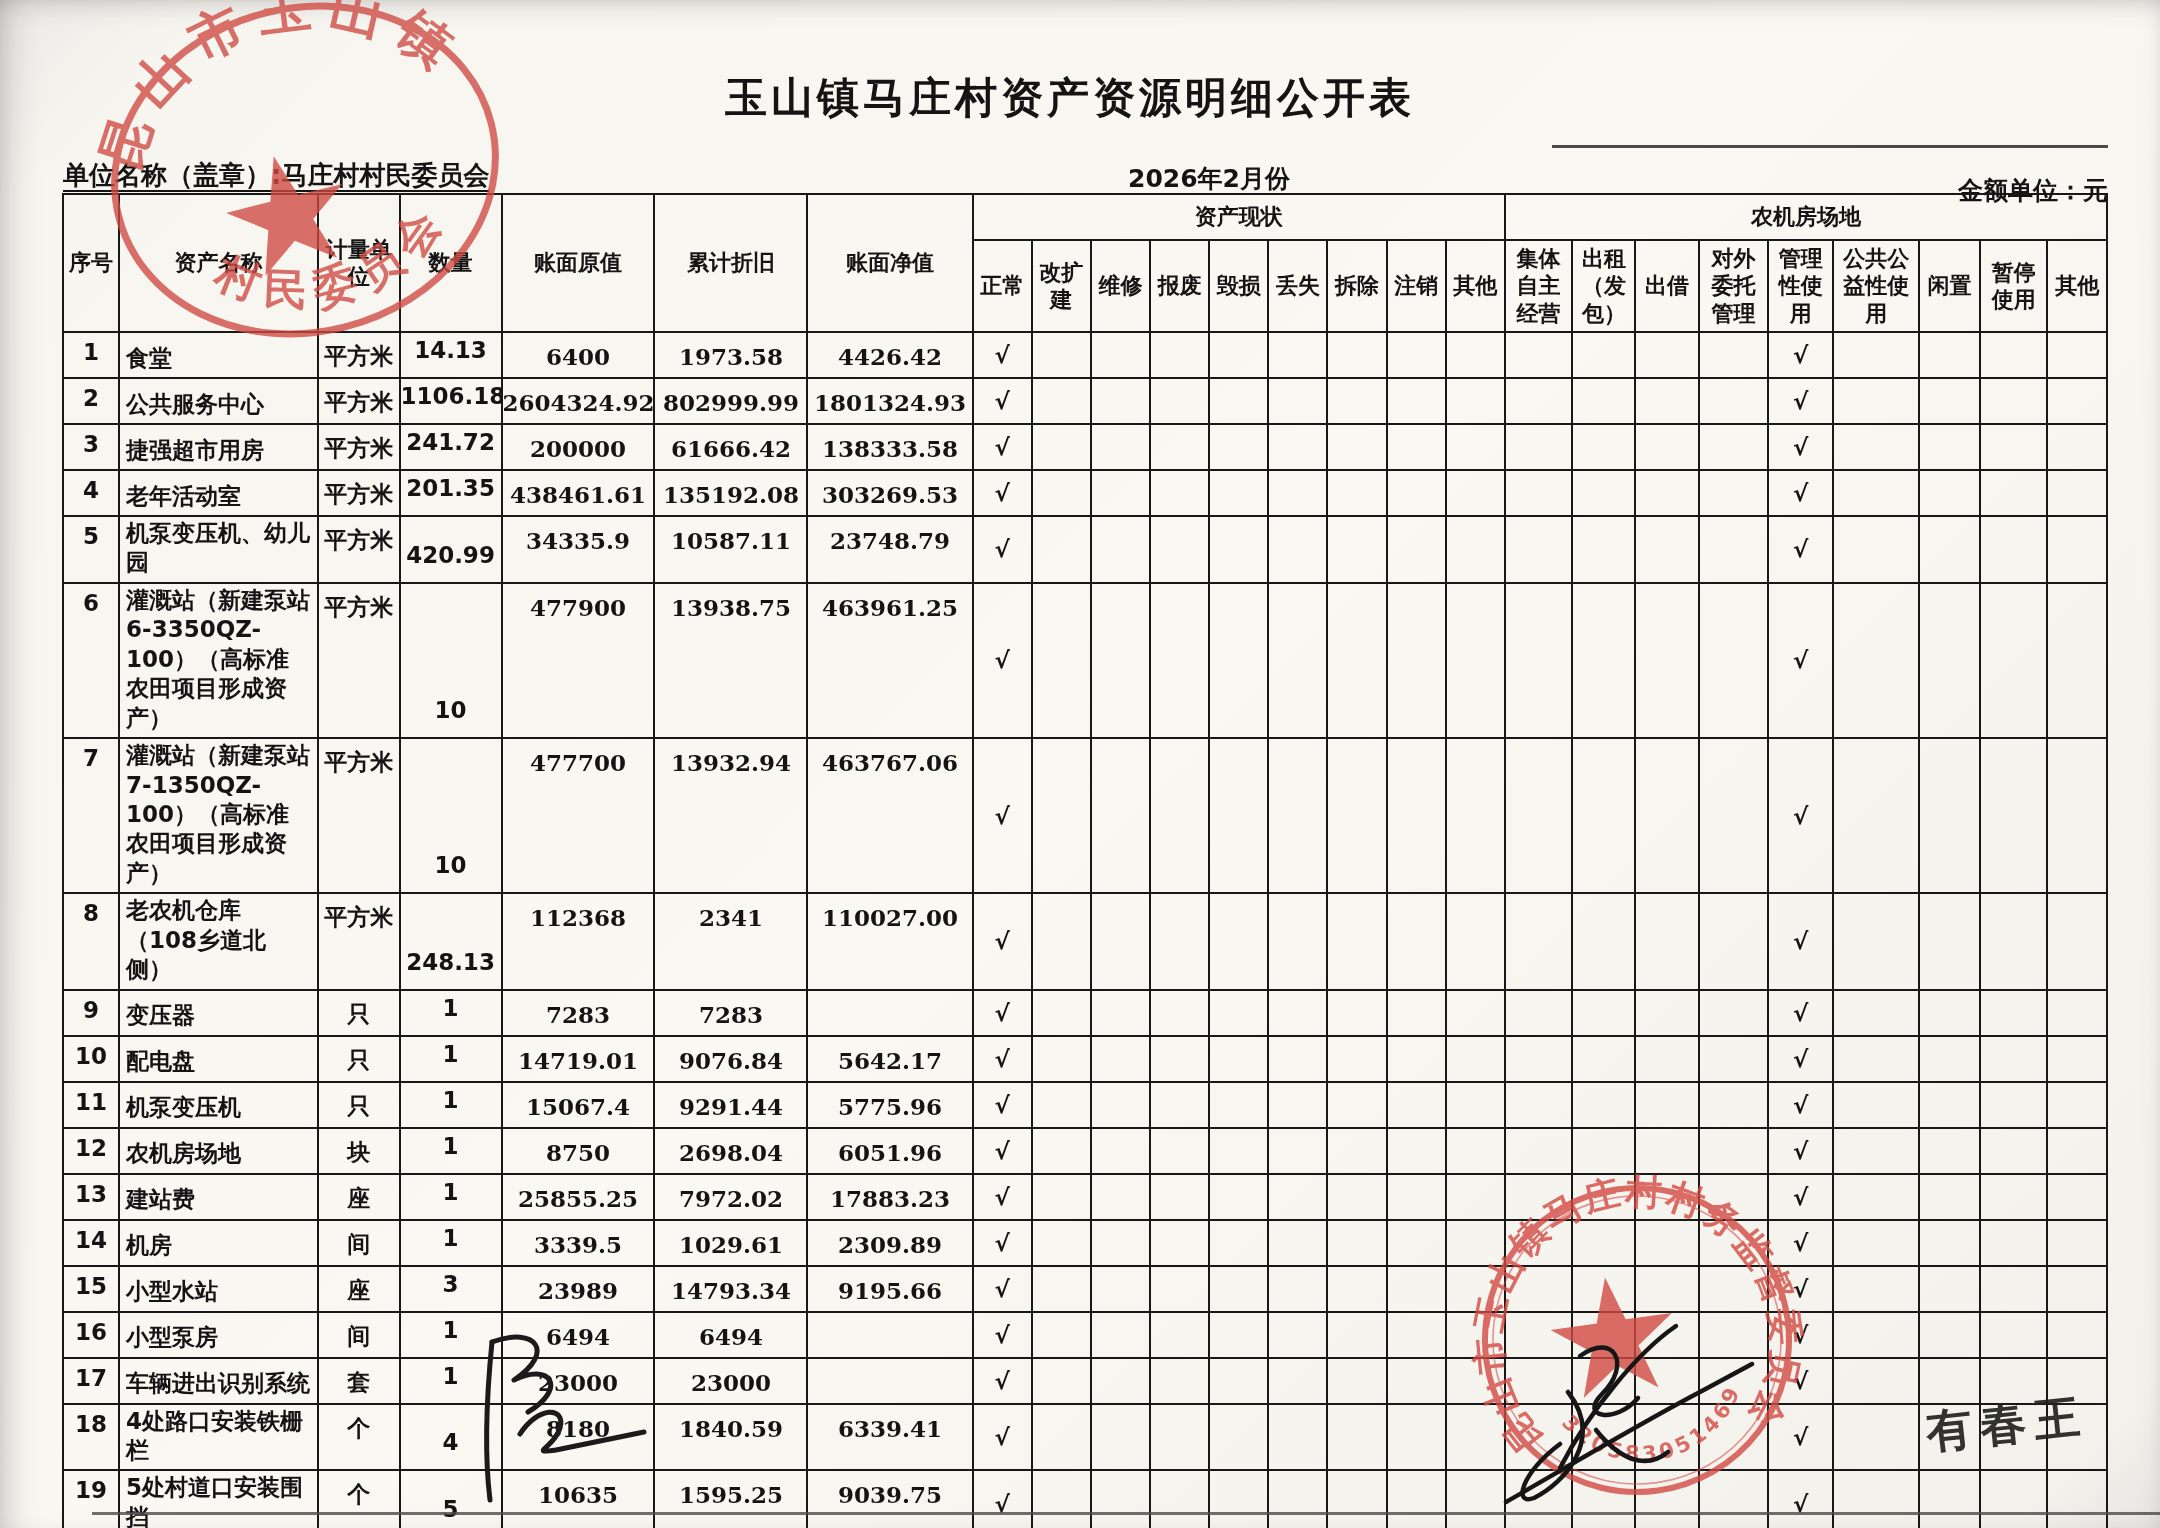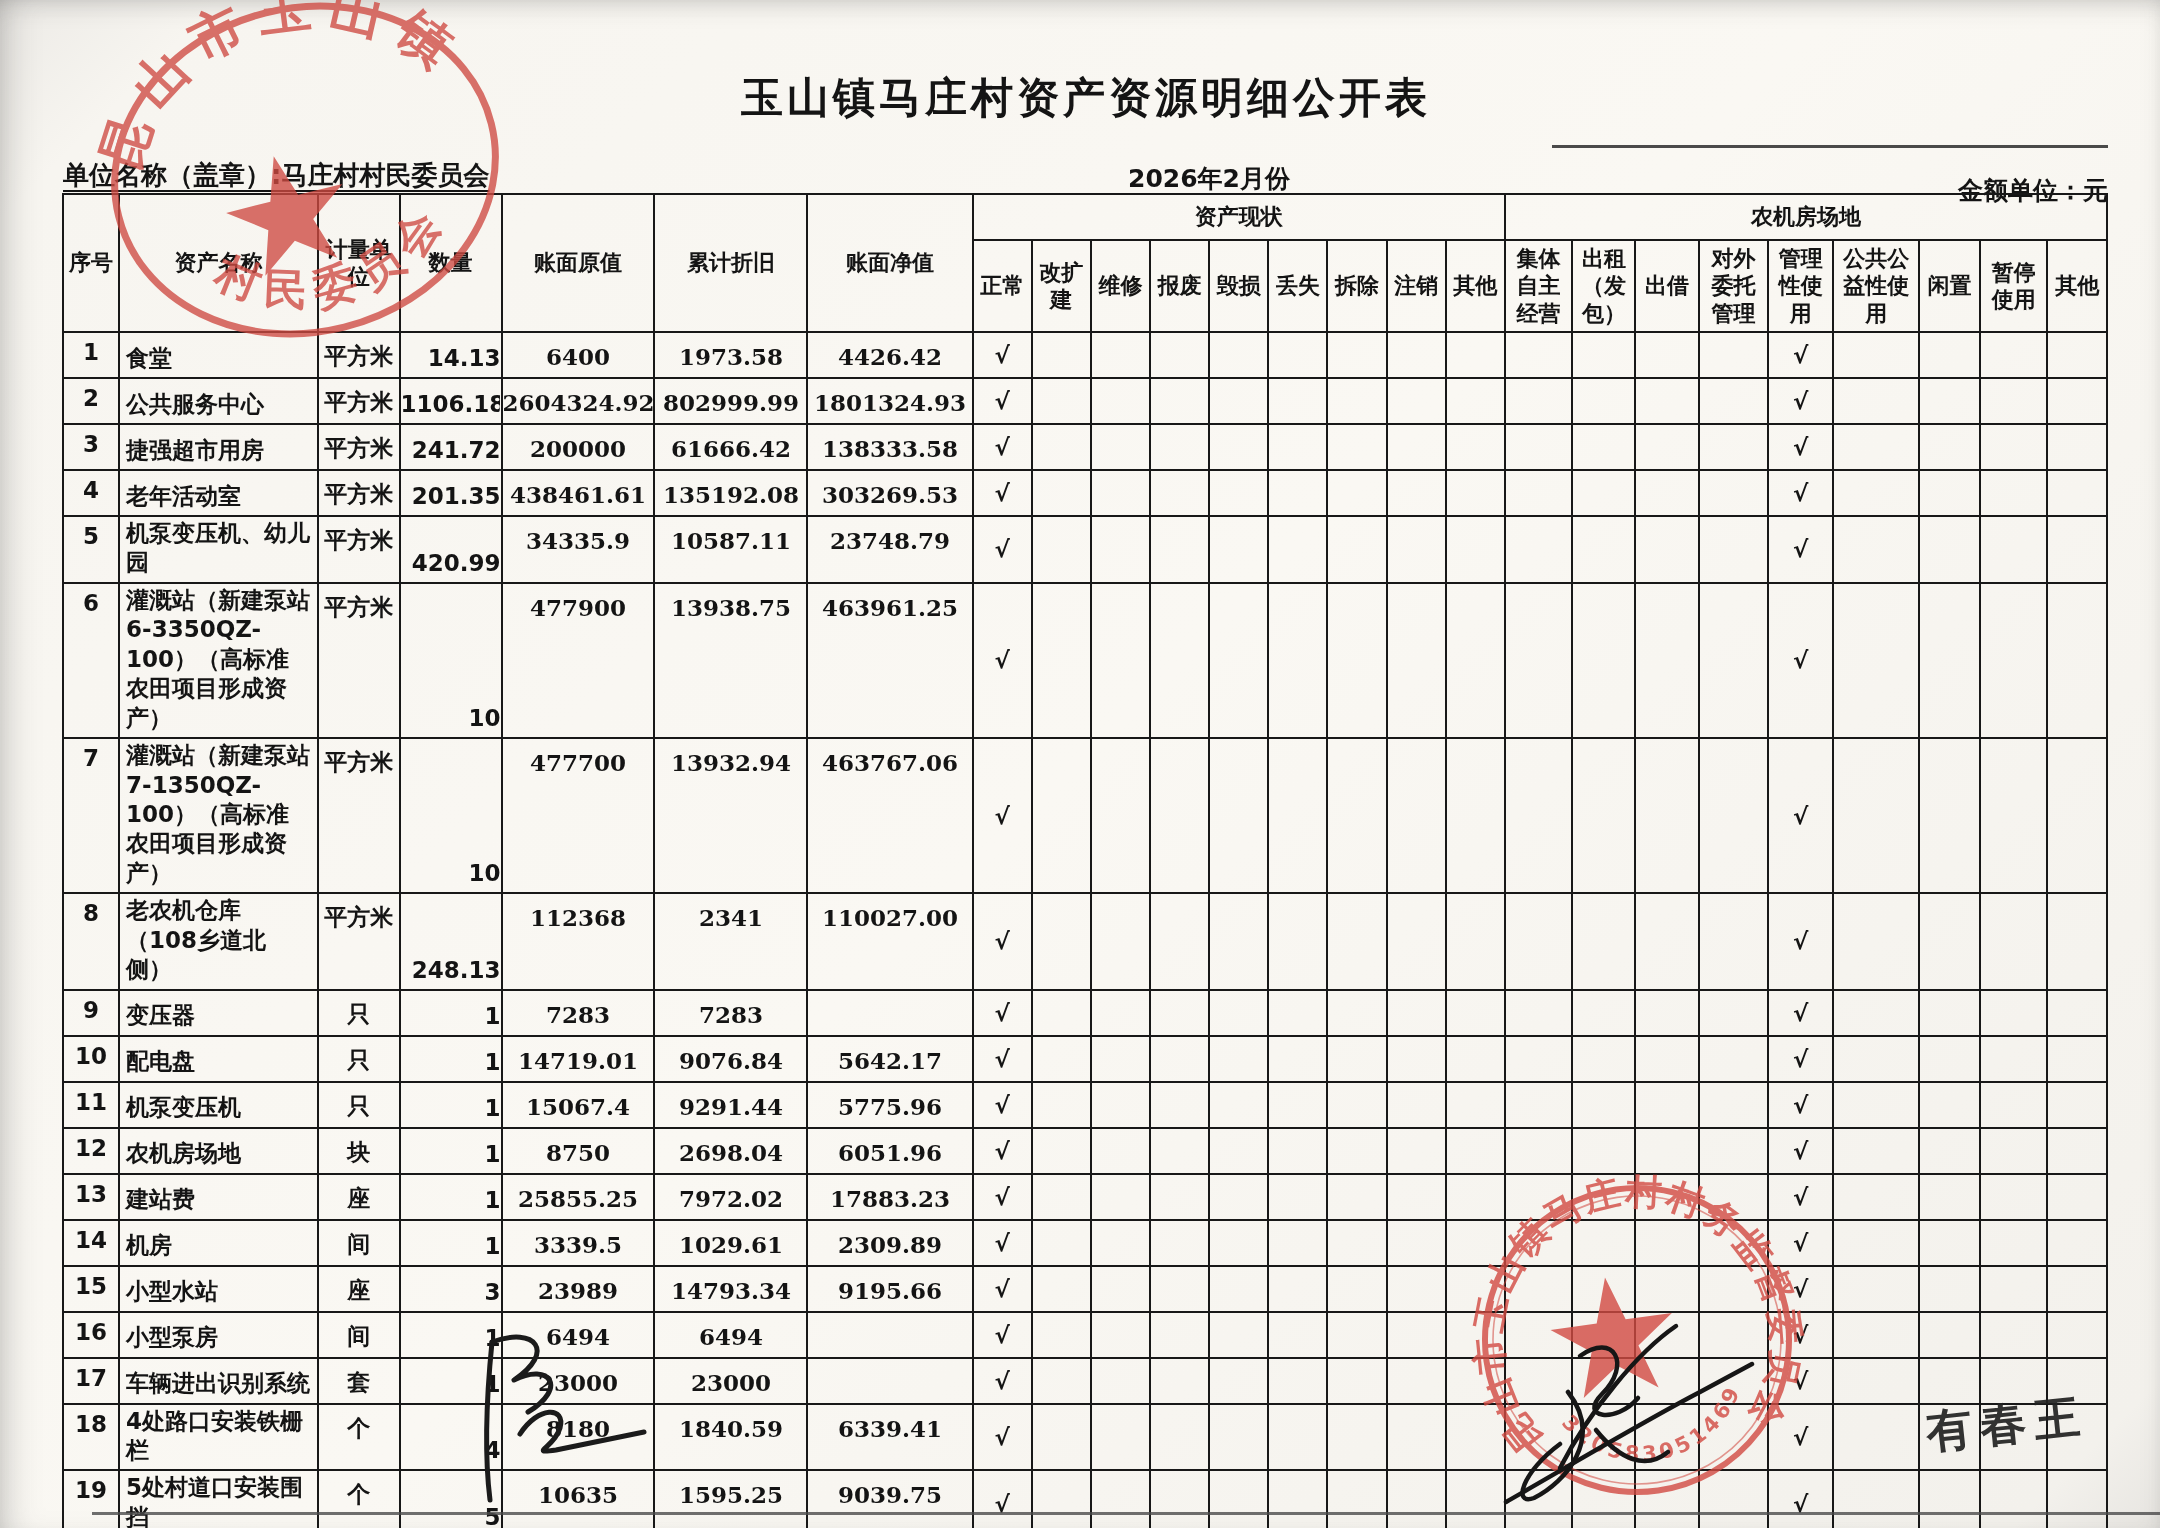--- a/index.html
+++ b/index.html
@@ -9,42 +9,42 @@
     font-family:"DejaVu Sans","Liberation Sans",sans-serif;
     background:linear-gradient(135deg,#eceae6 0%, #f7f5f0 6%, #faf8f3 50%, #f3f1ec 96%, #e7e5e1 100%);
     color:#141414;
     overflow:hidden;
   }
   .paper-shade { position:absolute; inset:0; pointer-events:none;
     box-shadow: inset 26px 0 38px -26px rgba(60,60,60,.35), inset 0 20px 30px -22px rgba(60,60,60,.28), inset -14px 0 24px -18px rgba(90,90,90,.18);
     z-index:5;
   }
   .page-title {
-    position:absolute; top:70px; left:16px; width:2140px; text-align:center;
+    position:absolute; top:70px; left:0; width:2140px; text-align:center;
     font-size:42px; font-weight:bold; letter-spacing:4px;
   }
   .info-row { position:absolute; top:158px; left:0; width:2160px; height:36px; font-weight:bold; }
   .unit-label { position:absolute; left:63px; top:0; font-size:26px; text-decoration:underline; text-underline-offset:6px; }
   .period { position:absolute; left:1128px; top:4px; font-size:25px; }
   .amount-unit { position:absolute; right:52px; top:16px; font-size:25px; }
 
   table.asset {
     position:absolute; left:62px; top:193px;
     border-collapse:collapse; table-layout:fixed; width:2046px;
     background:transparent;
   }
   table.asset th, table.asset td { border:2.6px solid #181818; overflow:hidden; }
   table.asset th { font-size:22px; font-weight:bold; text-align:center; vertical-align:middle; line-height:1.25; padding:2px; }
   tr.h1 th { height:46px; }
   tr.h2 th { height:92px; }
   table.asset td { height:46px; font-size:23px; font-weight:bold; }
   td.c-seq  { text-align:center; vertical-align:top; padding-top:6px; }
   td.c-name { text-align:left; vertical-align:bottom; padding:2px 5px 4px 6px; line-height:1.28; font-size:23px; }
   td.c-unit { text-align:center; vertical-align:top; padding-top:8px; }
-  td.c-qty  { text-align:right; vertical-align:bottom; padding-bottom:6px;border-radius:17px; }
+  td.c-qty  { text-align:center; vertical-align:bottom; padding-bottom:14px; }
   td.c-num  { text-align:center; vertical-align:top; padding-top:10px; font-family:"DejaVu Serif","Liberation Serif",serif; }
   td.c-check{ text-align:center; vertical-align:middle; font-size:23px; font-weight:normal; }
 
   svg.overlay { position:absolute; inset:0; z-index:6; pointer-events:none; }
   .artifact-line-bottom { position:absolute; left:92px; top:1512px; width:2068px; height:3px; background:#4c4c4c; z-index:4; opacity:.8; }
   .artifact-line-topright { position:absolute; left:1552px; top:145px; width:556px; height:3px; background:#2c2c2c; z-index:4; opacity:.85; }
 </style>
 </head>
 <body>
 

